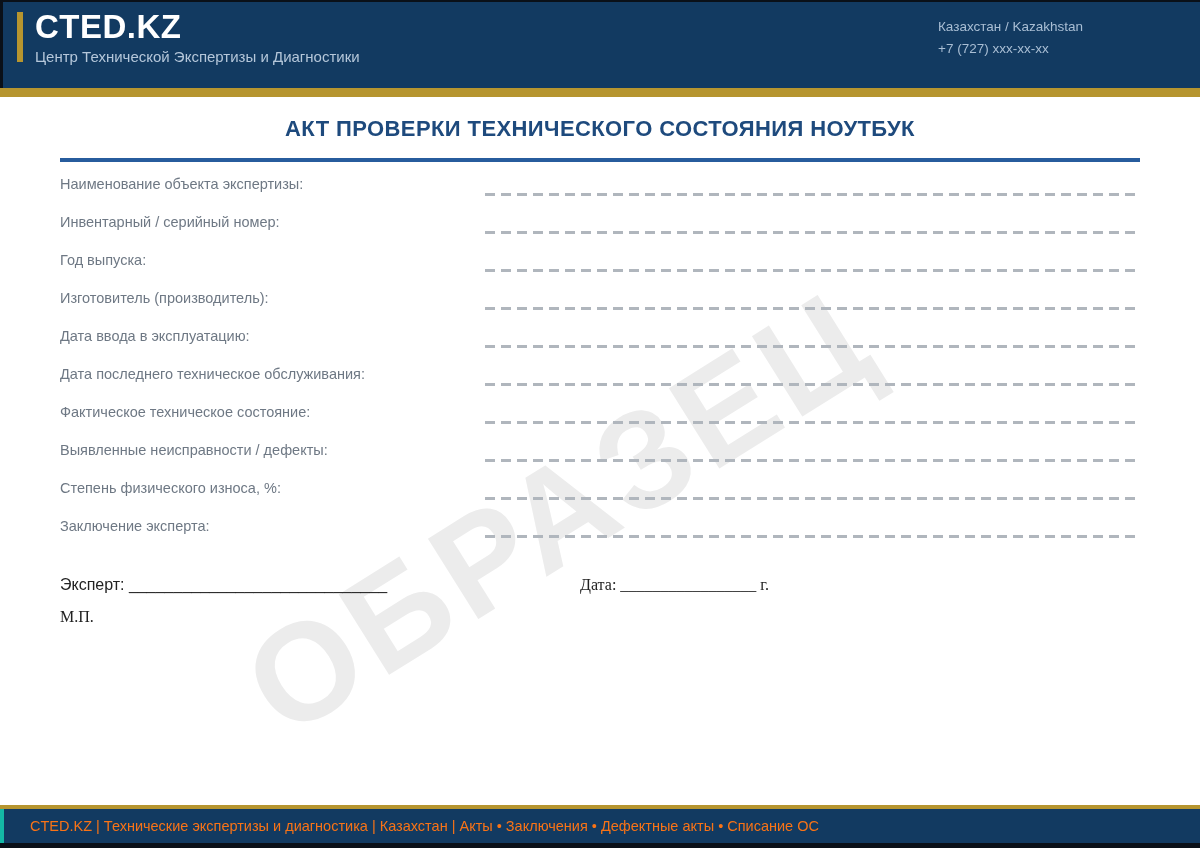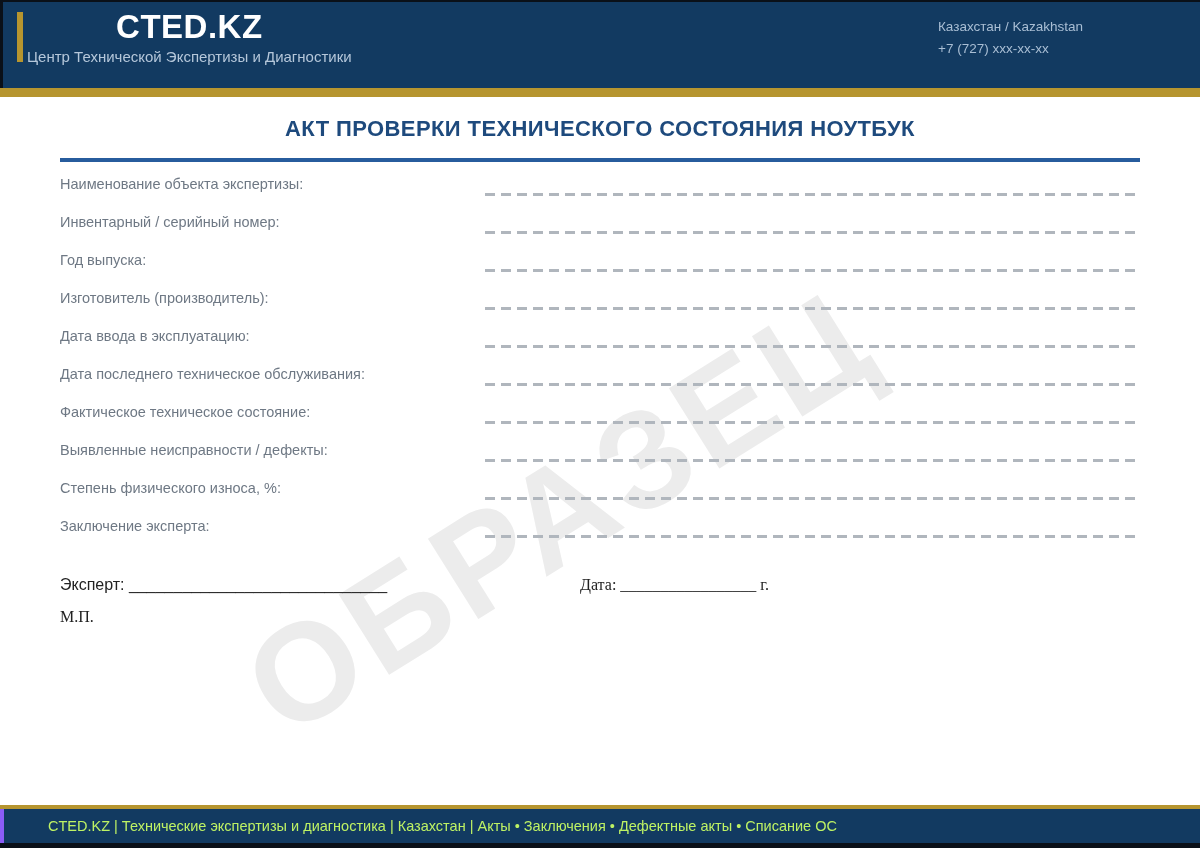--- a/index.html
+++ b/index.html
@@ -20,25 +20,24 @@
     background: #123a61;
     border-top: 2px solid #0a1018;
     border-left: 3px solid #0a1018;
     box-sizing: border-box;
     display: flex;
     justify-content: space-between;
   }
   .logo-block {
     margin: 10px 0 26px 14px;
     border-left: 6px solid #b6952f;
-    padding-left: 4px;
+    padding-left: 12px;
     display: flex;
     flex-direction: column;
     justify-content: center;
-    align-items: center;
   }
   .logo {
     color: #ffffff;
     font-size: 33px;
     font-weight: bold;
     letter-spacing: 0.5px;
     line-height: 36px;
   }
   .subtitle {
     color: #b5c7da;
@@ -107,26 +106,26 @@
   .sig-row { display: flex; height: 32px; align-items: flex-end; }
   .sig-left { width: 520px; }
   .sig-right { flex: 1; font-family: Liberation Serif, serif; }
 
   
   .footer { position: absolute; left: 0; right: 0; bottom: 0; }
   .footer-gold { height: 4px; background: #b6952f; }
   .footer-bar {
     height: 34px;
     background: #123a61;
-    border-left: 4px solid #8b5cf6;
+    border-left: 4px solid #14b8a6;
     box-sizing: border-box;
     display: flex;
     align-items: center;
-    padding-left: 44px;
-    color: #bef264;
+    padding-left: 26px;
+    color: #f97316;
     font-size: 14.5px;
   }
   .footer-black { height: 5px; background: #0a1018; }
 </style>
 </head>
 <body>
 
 <div class="page">
 
   <header class="header">

